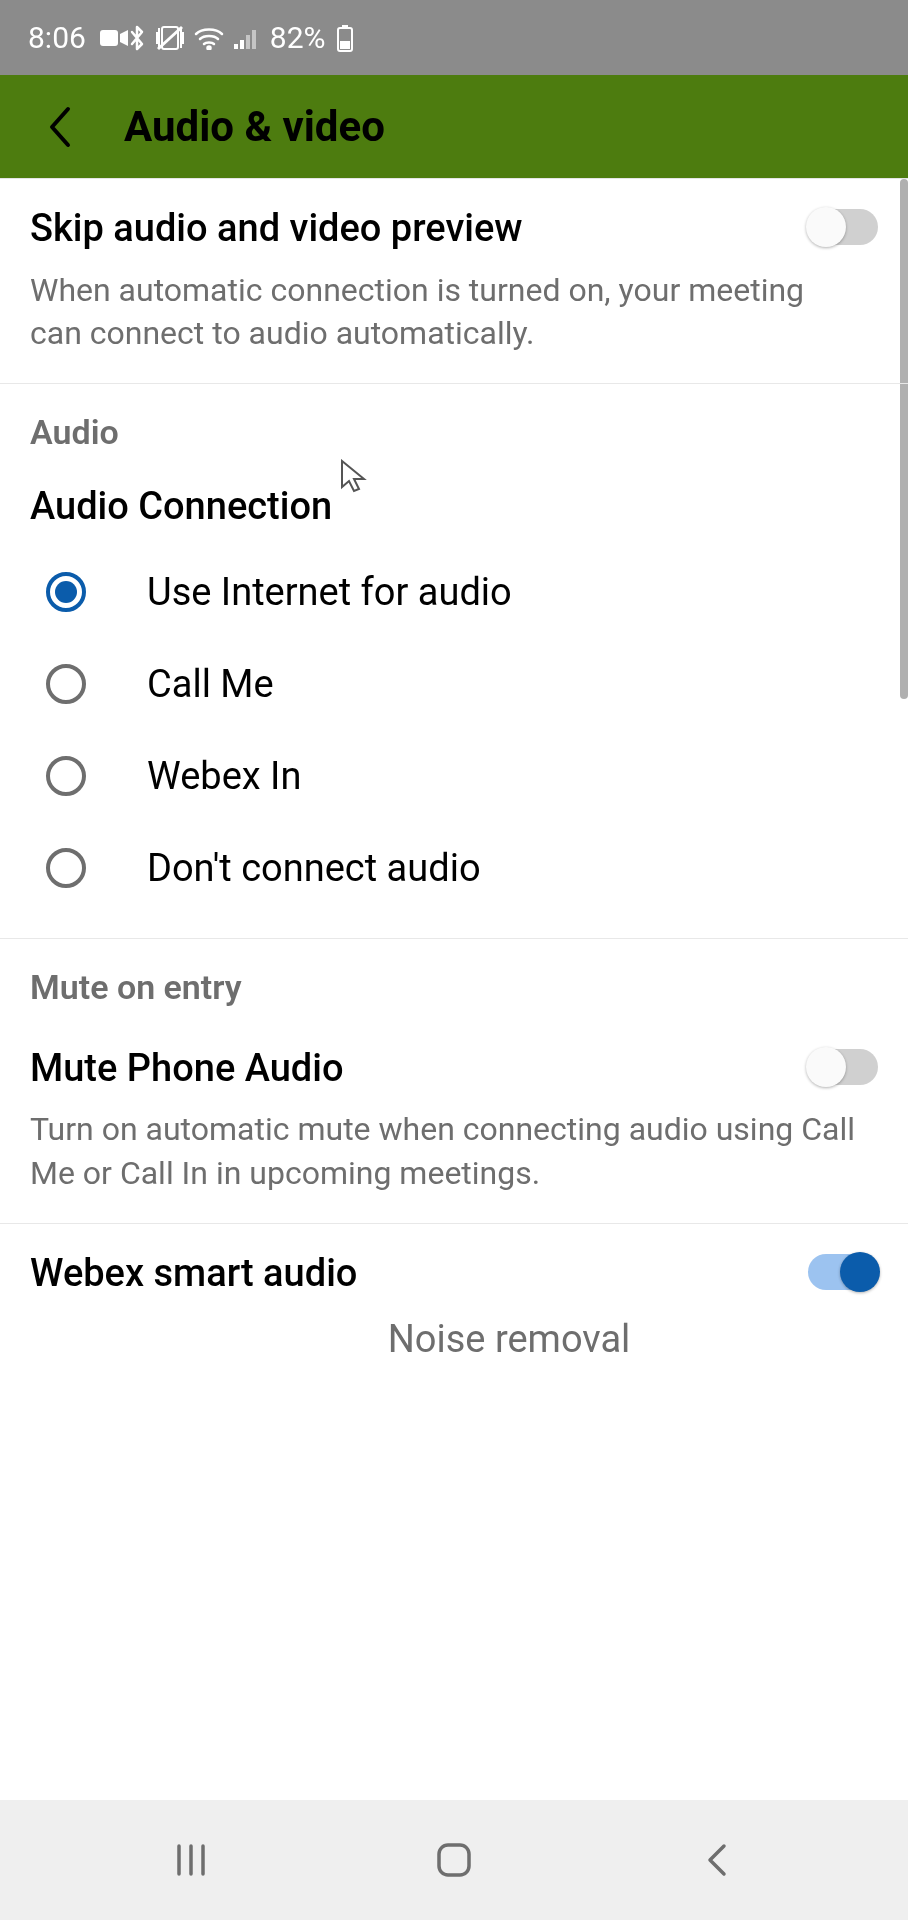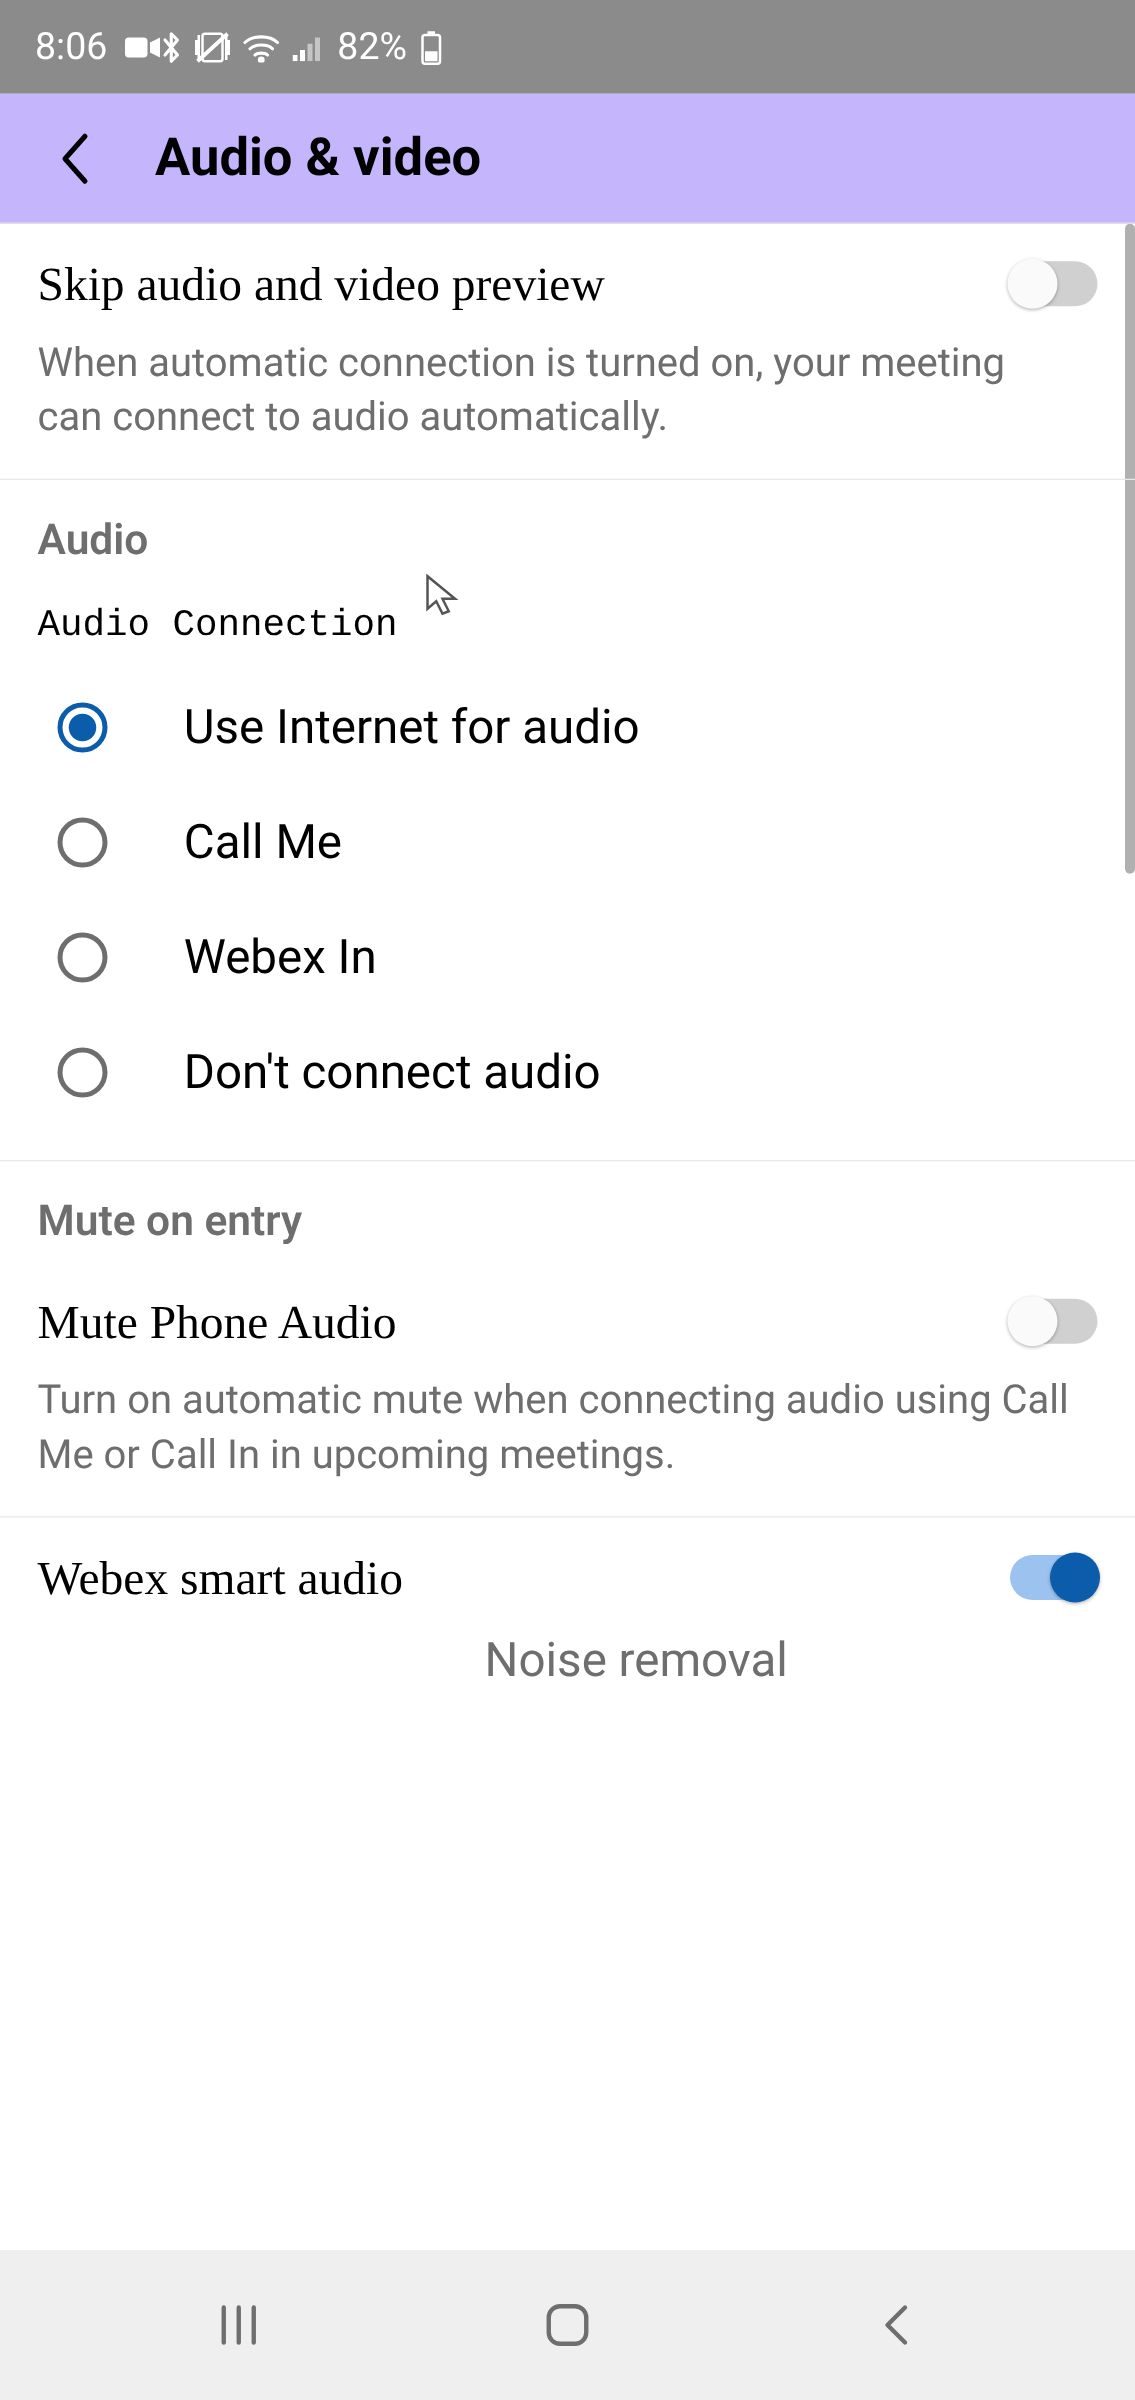--- a/index.html
+++ b/index.html
@@ -21,21 +21,21 @@
   .status-right { display: flex; align-items: center; gap: 10px; }
   .cam-icon svg, .status-ico svg { display: block; }
 
   
   .app-header {
     height: 104px;
     display: flex;
     align-items: center;
     padding: 0 20px;
     border-bottom: 1px solid #e5e5e5;
-    background: #c4b5fd;
+    background: #4d7c0f;
   }
   .back-btn {
     width: 80px; height: 80px;
     display: flex; align-items: center; justify-content: center;
     background: none; border: none; cursor: pointer;
   }
   .app-title {
     font-size: 42px;
     font-weight: 700;
     margin-left: 24px;
@@ -60,43 +60,41 @@
     padding: 26px 30px 28px 30px;
     border-bottom: 1px solid #e8e8e8;
     position: relative;
   }
   .row-title {
     font-size: 38px;
     font-weight: 500;
     color: #000;
     line-height: 1.25;
     padding-right: 100px;
-    font-family: Liberation Serif, serif;
   }
   .row-sub {
     font-size: 32px;
     color: #6e6e6e;
     line-height: 1.35;
     margin-top: 16px;
     padding-right: 20px;
   }
 
   .section-label {
     padding: 28px 30px 12px 30px;
     font-size: 34px;
     font-weight: 600;
     color: #6e6e6e;
   }
 
   .subheader {
     padding: 20px 30px 18px 30px;
-    font-size: 30px;
+    font-size: 38px;
     font-weight: 500;
     color: #000;
-    font-family: Liberation Mono, monospace;
   }
 
   .radio-group { padding: 0 30px 24px 30px; border-bottom: 1px solid #e8e8e8; }
   .radio-item {
     display: flex;
     align-items: center;
     gap: 61px;
     padding: 24px 0;
     cursor: pointer;
   }

